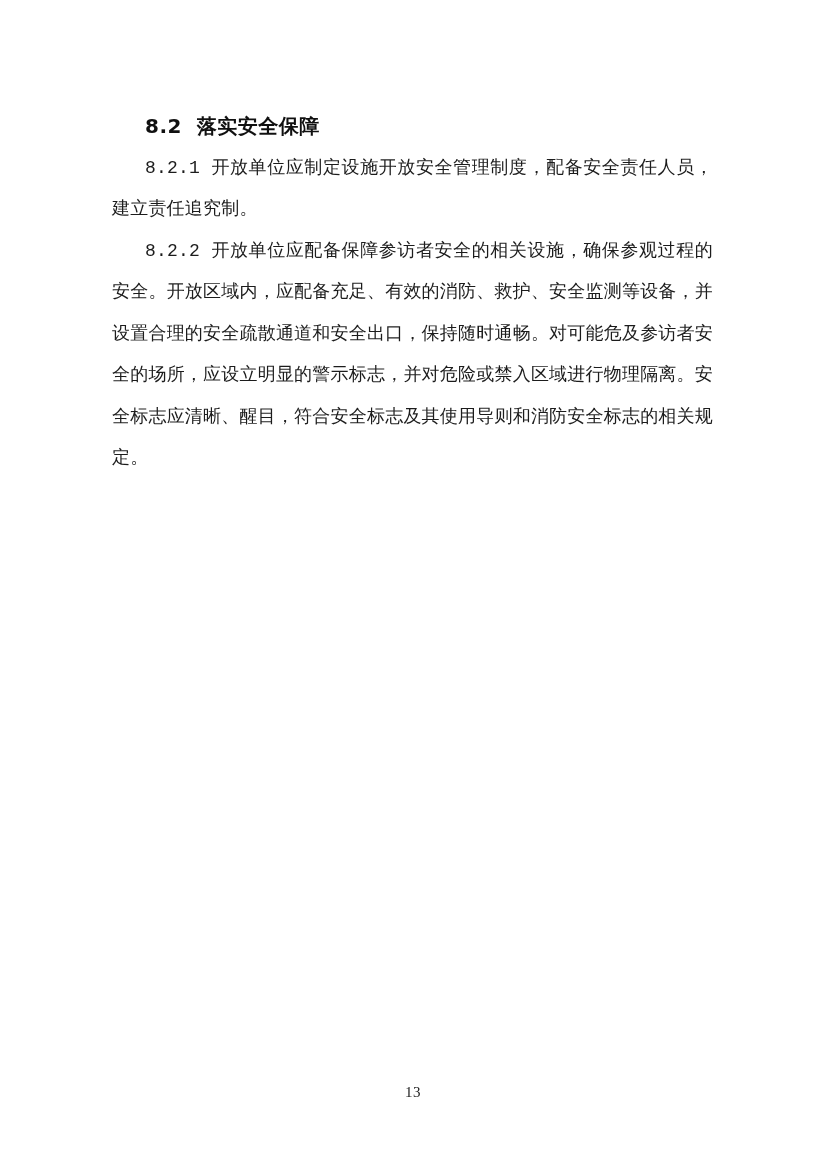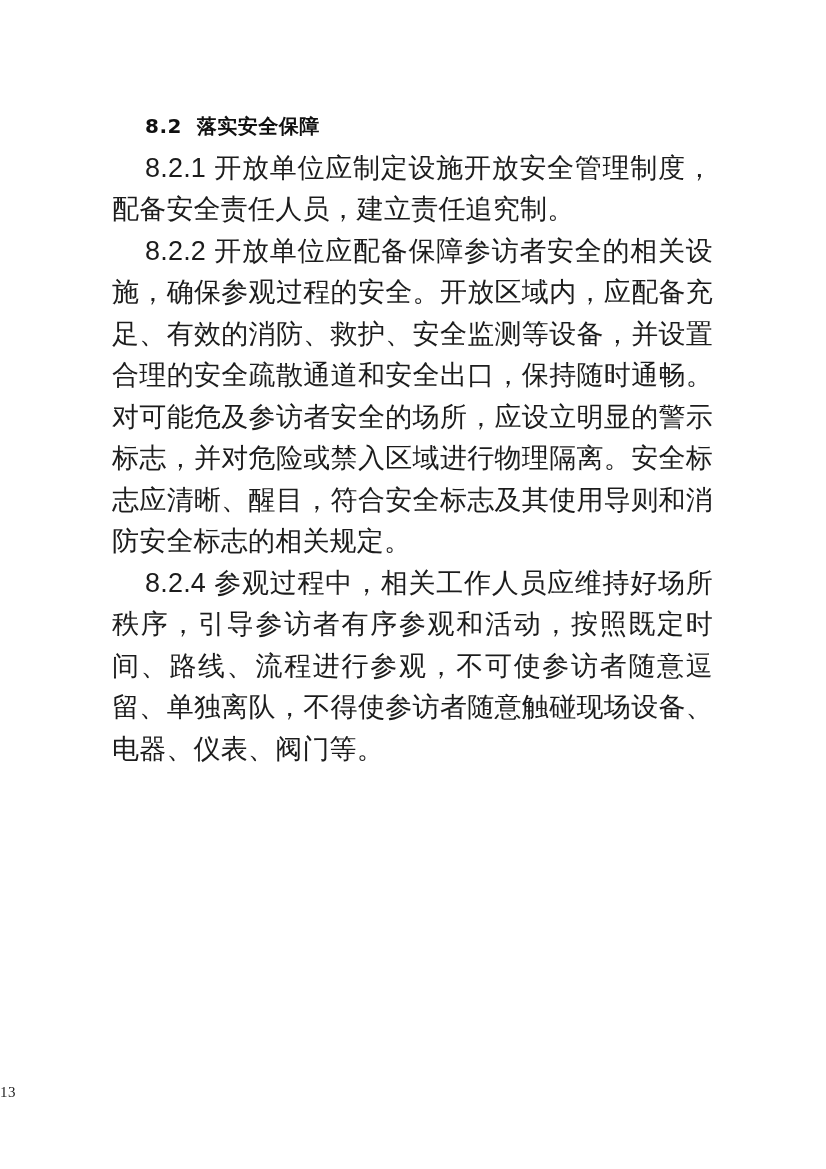--- a/index.html
+++ b/index.html
@@ -40,59 +40,59 @@
     font-size: 20px;
     line-height: 41.5px;
     letter-spacing: 0.5px;
     color: #101010;
     margin: 0;
     padding: 0 0 0 33px;
     white-space: pre;
   }
 
   .para {
-    font-family: Liberation Sans, sans-serif;
-    font-size: 27px;
+    font-family: Liberation Mono, monospace;
+    font-size: 18px;
     line-height: 41.5px;
     color: #1c1c1c;
     margin: 0;
     padding: 0;
     text-align: justify;
     text-align-last: left;
     text-justify: inter-character;
     text-indent: 33px;
     letter-spacing: 0.2px;
     word-break: break-all;
   }
 
   .page-number {
     position: absolute;
     left: 0;
     top: 1084px;
     width: 826px;
+    text-align: center;
     font-family: "Liberation Serif", "DejaVu Serif", serif;
     font-size: 15px;
     color: #1c1c1c;
     letter-spacing: 0.5px;
   }
 </style>
 </head>
 <body>
 
 <div class="page">
   <div class="content">
 
     <p class="heading">8.2  落实安全保障</p>
 
     <p class="para">8.2.1 开放单位应制定设施开放安全管理制度，配备安全责任人员，建立责任追究制。</p>
 
     <p class="para">8.2.2 开放单位应配备保障参访者安全的相关设施，确保参观过程的安全。开放区域内，应配备充足、有效的消防、救护、安全监测等设备，并设置合理的安全疏散通道和安全出口，保持随时通畅。对可能危及参访者安全的场所，应设立明显的警示标志，并对危险或禁入区域进行物理隔离。安全标志应清晰、醒目，符合安全标志及其使用导则和消防安全标志的相关规定。</p>
 
 
-    <p class="para">8.2.4 参观过程中，相关工作人员应维持好场所秩序，引导参访者有序参观和活动，按照既定时间、路线、流程进行参观，不可使参访者随意逗留、单独离队，不得使参访者随意触碰现场设备、电器、仪表、阀门等。</p>
 
 
 
 
 
   </div>
 
   <div class="page-number">13</div>
 </div>
 

